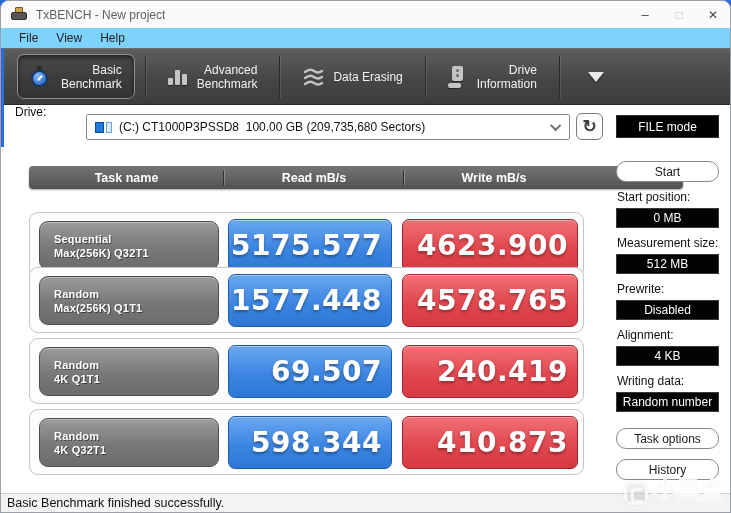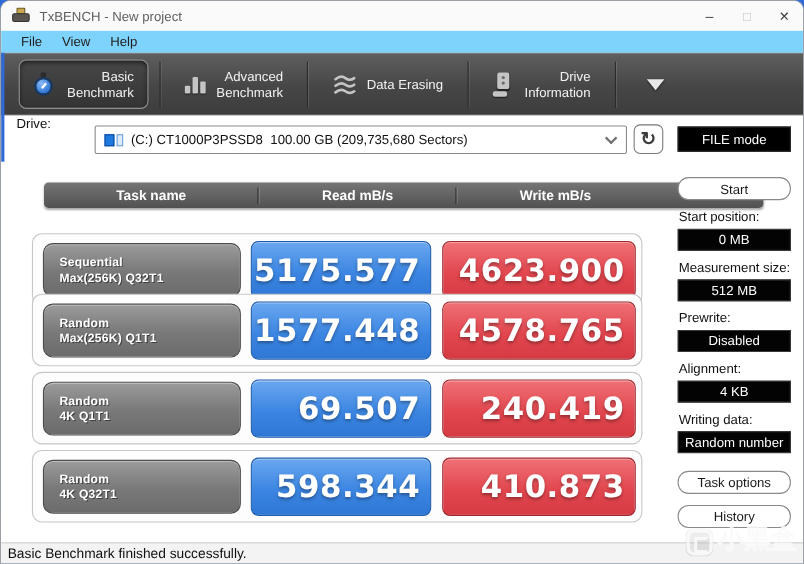--- a/index.html
+++ b/index.html
@@ -98,21 +98,20 @@
     display:flex; align-items:center; justify-content:center;
     border:1px solid #2c2c2c; cursor:pointer;
   }
   
   .main { position:relative; height:347px; background:#fff; border-bottom:1px solid #e0e0e0; }
   .results-header {
     position:absolute; left:28px; top:17px; width:654px; height:23px;
     background:linear-gradient(#757575,#515151);
     border-radius:4px; display:flex; align-items:center;
     box-shadow:0 1px 2px rgba(0,0,0,.35);
-    margin-left:11px;
   }
   .hcell { color:#fff; font-size:12.5px; font-weight:bold; text-align:center; position:relative; }
   .hcell.c1 { width:195px; } .hcell.c2 { width:180px; } .hcell.c3 { width:180px; }
   .hcell.c1::after, .hcell.c2::after {
     content:""; position:absolute; right:0; top:50%; transform:translateY(-50%);
     width:1px; height:15px; background:#2f2f2f; box-shadow:1px 0 0 rgba(255,255,255,.25);
   }
   .result-row {
     position:absolute; left:28px; width:555px; height:66px;
     background:#fdfdfd; border:1px solid #c6c6c6; border-radius:9px;

